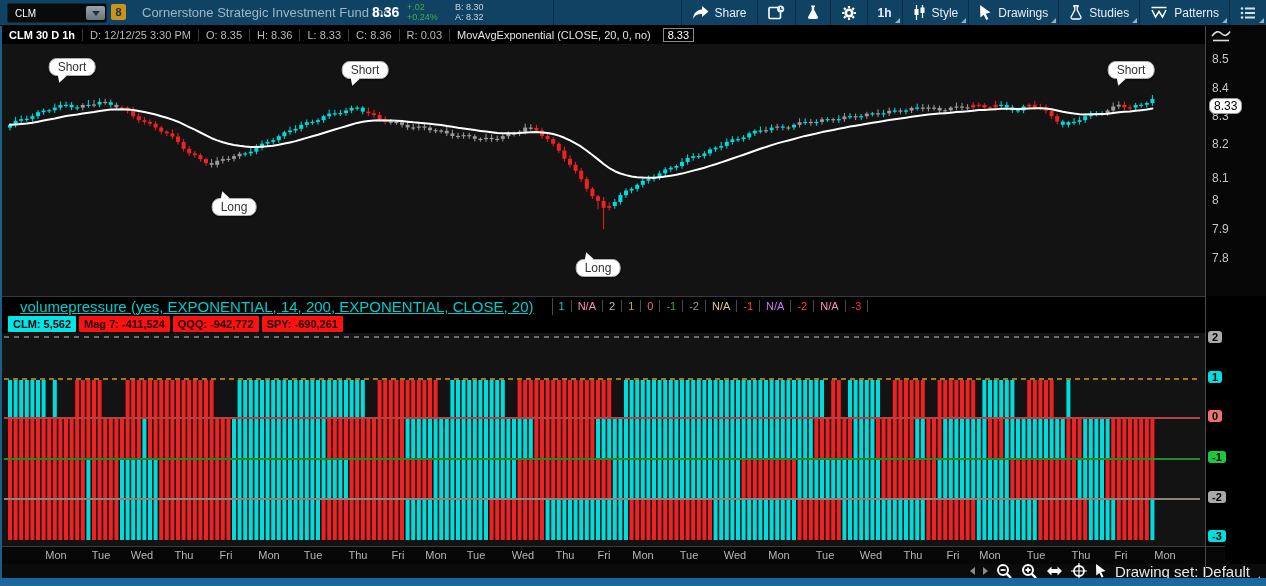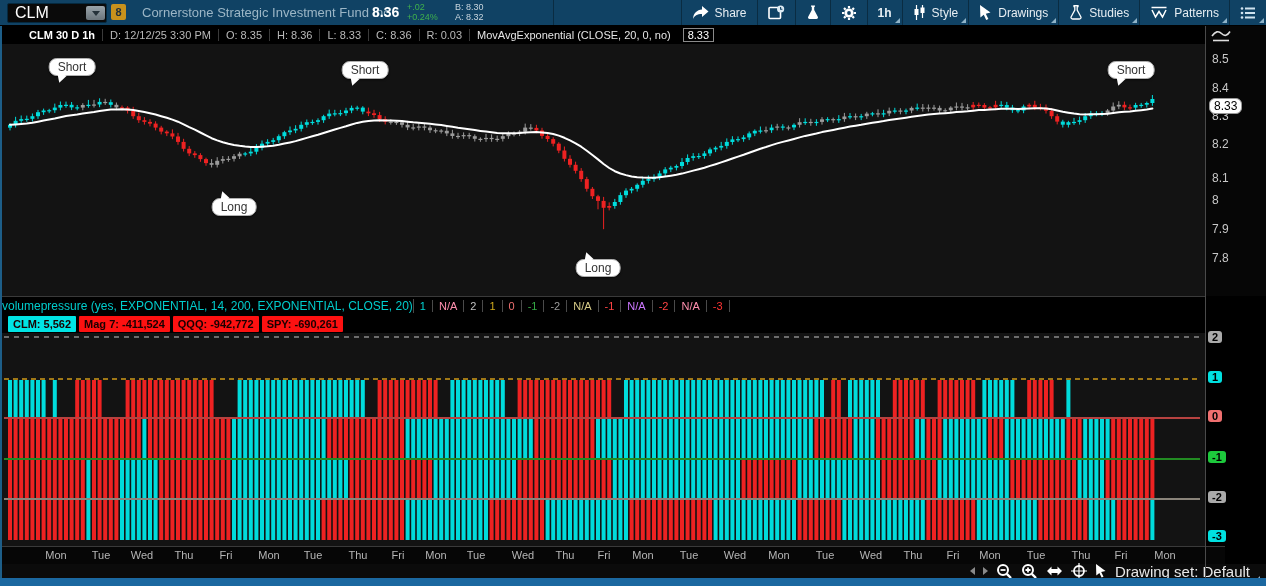--- a/index.html
+++ b/index.html
@@ -1,54 +1,54 @@
 <!DOCTYPE html>
 <html><head>
 <meta charset="utf-8">
 <style>
   html,body{margin:0;padding:0;background:#000;}
   #app{position:relative;width:1266px;height:586px;background:#000;overflow:hidden;
        font-family:"Liberation Sans",sans-serif;-webkit-font-smoothing:antialiased;}
   
   .toolbar{position:absolute;left:0;top:0;width:1266px;height:25px;background:#104264;border-bottom:1px solid #000;}
   .symbox{position:absolute;left:7px;top:3px;width:98px;height:18px;background:#0a0a0a;border:1px solid #05293f;border-radius:2px;display:flex;align-items:center;}
-  .symbox .sym{color:#fff;font-size:16px;padding-left:7px;flex:1;}
+  .symbox .sym{color:#fff;font-size:10px;padding-left:7px;flex:1;}
   .symdd{width:19px;height:14px;margin-right:1px;background:linear-gradient(#9aa4aa,#6b757c);border-radius:2px;display:flex;align-items:center;justify-content:center;}
   .symdd .tri{width:0;height:0;border-left:4px solid transparent;border-right:4px solid transparent;border-top:5px solid #26323a;}
   .badge8{position:absolute;left:111px;top:4px;width:15px;height:16px;background:#c8921c;color:#20303c;font-weight:bold;font-size:11px;text-align:center;line-height:16px;border-radius:2px;}
   .desc{position:absolute;left:142px;top:0;height:25px;line-height:25px;color:#9cb6c6;font-size:13px;}
   .last{position:absolute;left:372px;top:0;height:25px;line-height:25px;color:#fff;font-weight:bold;font-size:14px;}
   .chg{position:absolute;left:407px;top:2px;color:#3fb04d;font-size:9px;line-height:10px;}
   .ba{position:absolute;left:455px;top:2px;color:#c9d6de;font-size:9px;line-height:10px;}
   .tb-sep{position:absolute;top:0;width:1px;height:25px;background:#0a2c42;}
   .tb-right{position:absolute;right:0;top:0;height:25px;display:flex;}
   .tb-btn{position:relative;height:25px;display:flex;align-items:center;justify-content:center;gap:6px;color:#e7eef3;font-size:12px;border-left:1px solid #0a2c42;padding:0 10px;cursor:default;}
   .tb-btn svg{display:block;}
   .dd::after{content:"";position:absolute;right:2px;bottom:2px;width:0;height:0;border-left:5px solid transparent;border-bottom:5px solid #8fb3c8;}
   
   .leftedge{position:absolute;left:0;top:26px;width:2px;height:552px;background:#1d5e88;}
   .axis-sep{position:absolute;left:1205px;top:26px;width:1px;height:552px;background:#4a4a4a;}
-  .chart-header{position:absolute;left:2px;top:26px;width:1203px;height:18px;background:#000;display:flex;align-items:center;border-bottom:1px solid #222;margin-left:20px;}
+  .chart-header{position:absolute;left:2px;top:26px;width:1203px;height:18px;background:#000;display:flex;align-items:center;border-bottom:1px solid #222;}
   .ch-cell{color:#b9b9b9;font-size:11px;padding:0 7px;border-right:1px solid #3a3a3a;white-space:nowrap;}
   .ch-title{color:#fff;font-weight:bold;}
   .ch-study{color:#e4e4e4;}
   .ch-val{border:1px solid #8a8a8a;color:#fff;padding:0 4px;margin-left:5px;font-size:11px;}
   .plot{position:absolute;left:2px;top:44px;width:1203px;height:252px;background:#131313;}
   .pr-axis{position:absolute;left:1206px;top:26px;width:60px;height:270px;background:#060606;}
   .tick{position:absolute;left:6px;color:#c8c8c8;font-size:12px;transform:translateY(-50%);}
   .ema-bubble{position:absolute;left:3px;background:#fff;color:#000;font-size:12px;padding:0 4px;border-radius:6px;transform:translateY(-50%);border:1px solid #999;}
   .axicon{position:absolute;left:1210px;top:28px;}
   
   .sig{position:absolute;transform:translate(-50%,-50%);background:#fff;border:1px solid #b0b0b0;border-radius:8px;color:#333;font-size:12px;padding:1px 8px;box-shadow:0 1px 2px rgba(0,0,0,.6);}
   .sig .tail{position:absolute;width:0;height:0;border-left:5px solid transparent;border-right:5px solid transparent;}
   .sig.down .tail{left:6px;bottom:-8px;border-top:9px solid #fff;transform:rotate(18deg);}
   .sig.up .tail{left:6px;top:-8px;border-bottom:9px solid #fff;transform:rotate(-18deg);}
   
   .vp-header{position:absolute;left:2px;top:296px;width:1203px;height:18px;background:#000;display:flex;align-items:center;border-top:1px solid #3a3a3a;}
-  .vp-name{color:#00cccc;font-size:12px;padding:0 0;border-right:1px solid #4a4a4a;white-space:nowrap;}
+  .vp-name{color:#00cccc;font-size:15px;padding:0 18px;border-right:1px solid #4a4a4a;white-space:nowrap;text-decoration:underline;}
   .vp-cell{font-size:11px;padding:0 6px;border-right:1px solid #4a4a4a;}
   .vp-labels{position:absolute;left:8px;top:316px;height:16px;display:flex;gap:3px;}
   .vp-lab{font-size:11px;font-weight:bold;color:#1a0000;padding:0 5px;line-height:16px;border-radius:1px;white-space:nowrap;}
   .bars{position:absolute;left:2px;top:333px;width:1203px;height:213px;background:#131313;}
   .lo-badge{position:absolute;left:1208px;color:#000;font-size:11px;font-weight:bold;padding:0 4px;border-radius:3px;transform:translateY(-50%);}
   
   .xaxis{position:absolute;left:2px;top:546px;width:1203px;height:18px;background:#060606;border-top:1px solid #3a3a3a;padding-left:20px;}
   .daylab{position:absolute;top:2px;transform:translateX(-50%);color:#b5b5b5;font-size:11px;}
   .botbar{position:absolute;left:2px;top:564px;width:1264px;height:14px;background:#0b0b0b;}
   .boticons{position:absolute;right:6px;top:0;height:14px;display:flex;align-items:center;gap:8px;}

